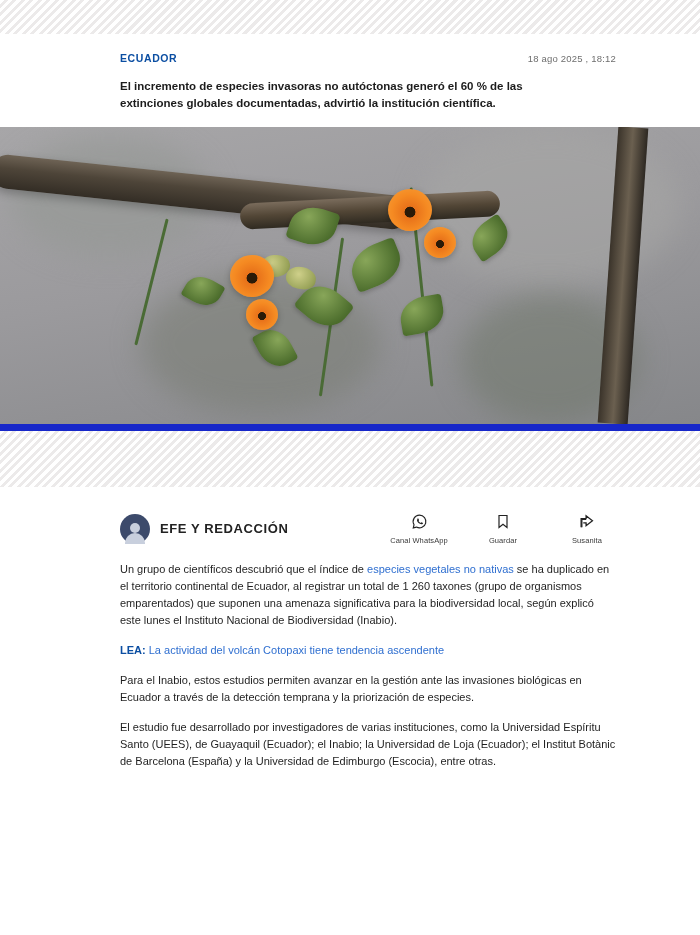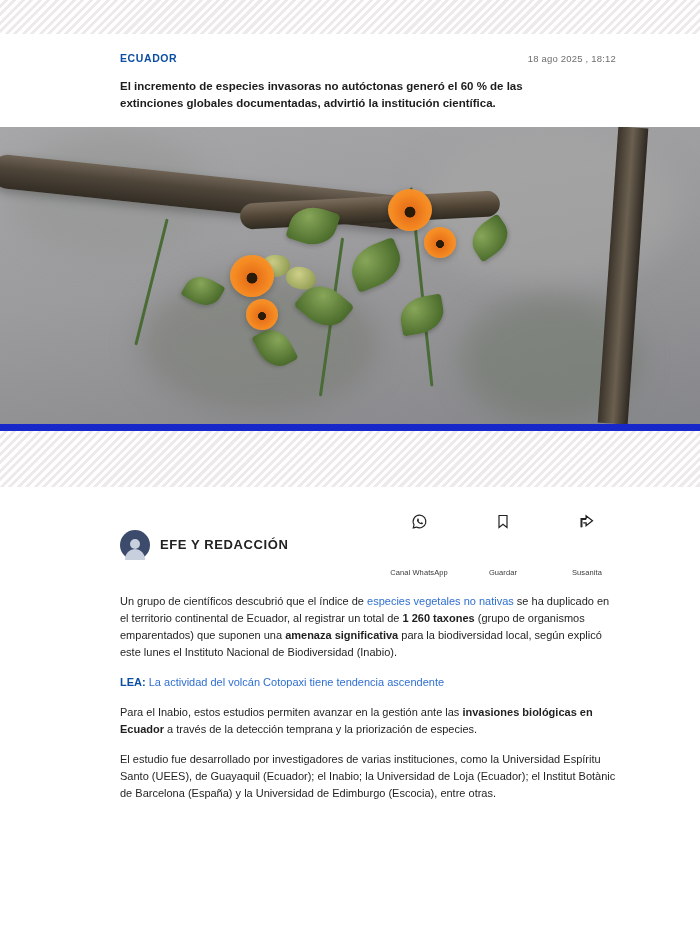--- a/index.html
+++ b/index.html
@@ -216,31 +216,30 @@
     align-items: center;
     gap: 6px;
     width: 58px;
   }
   .share-item svg { display: block; }
   .share-label {
     font-size: 7.5px;
     color: #3a3a3a;
     letter-spacing: 0.1px;
     white-space: nowrap;
-    margin-top: 32px;
   }
   
   .body-copy { padding-top: 16px; }
   .body-copy p {
     font-size: 11px;
     line-height: 1.55;
     margin: 0 0 13px 0;
     color: #1f1f1f;
   }
-  .body-copy p strong { font-weight: bold; }
+  .body-copy p strong { font-weight: normal; }
   a.inline-link {
     color: #2f6fd0;
     text-decoration: none;
   }
   .lea-line {
     font-size: 11px;
     line-height: 1.5;
     margin: 0 0 13px 0;
   }
   .lea-tag {

